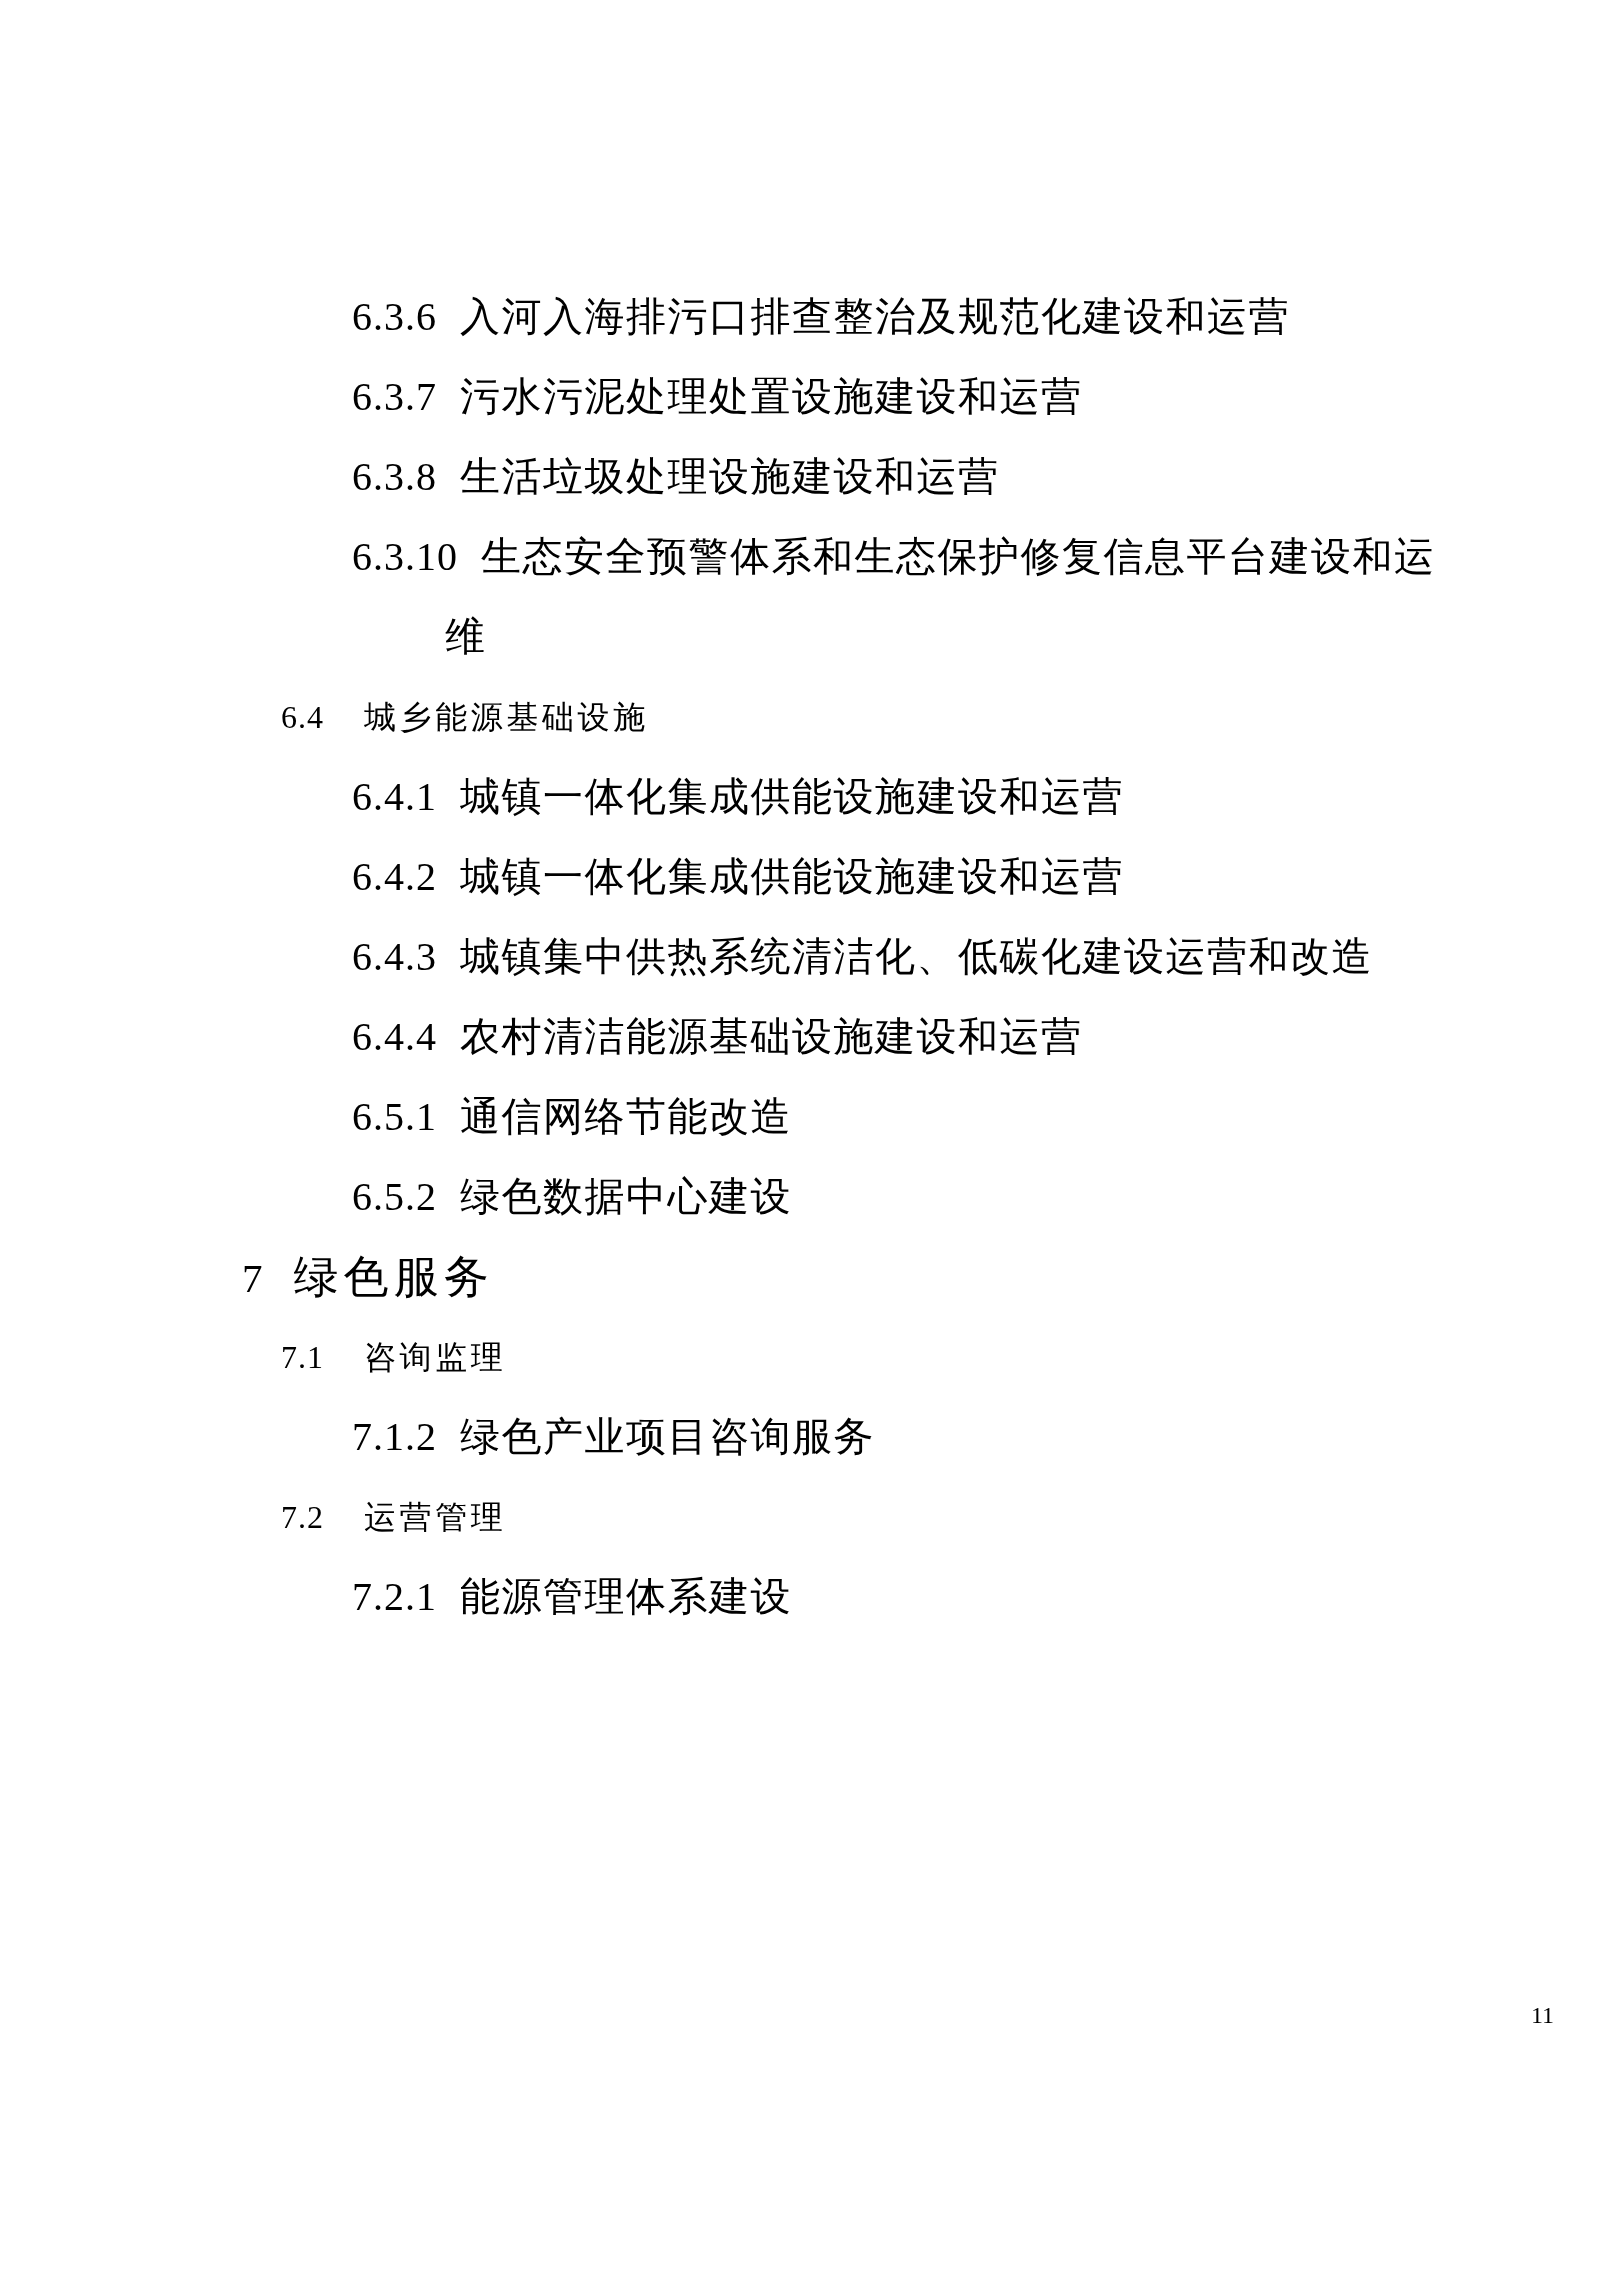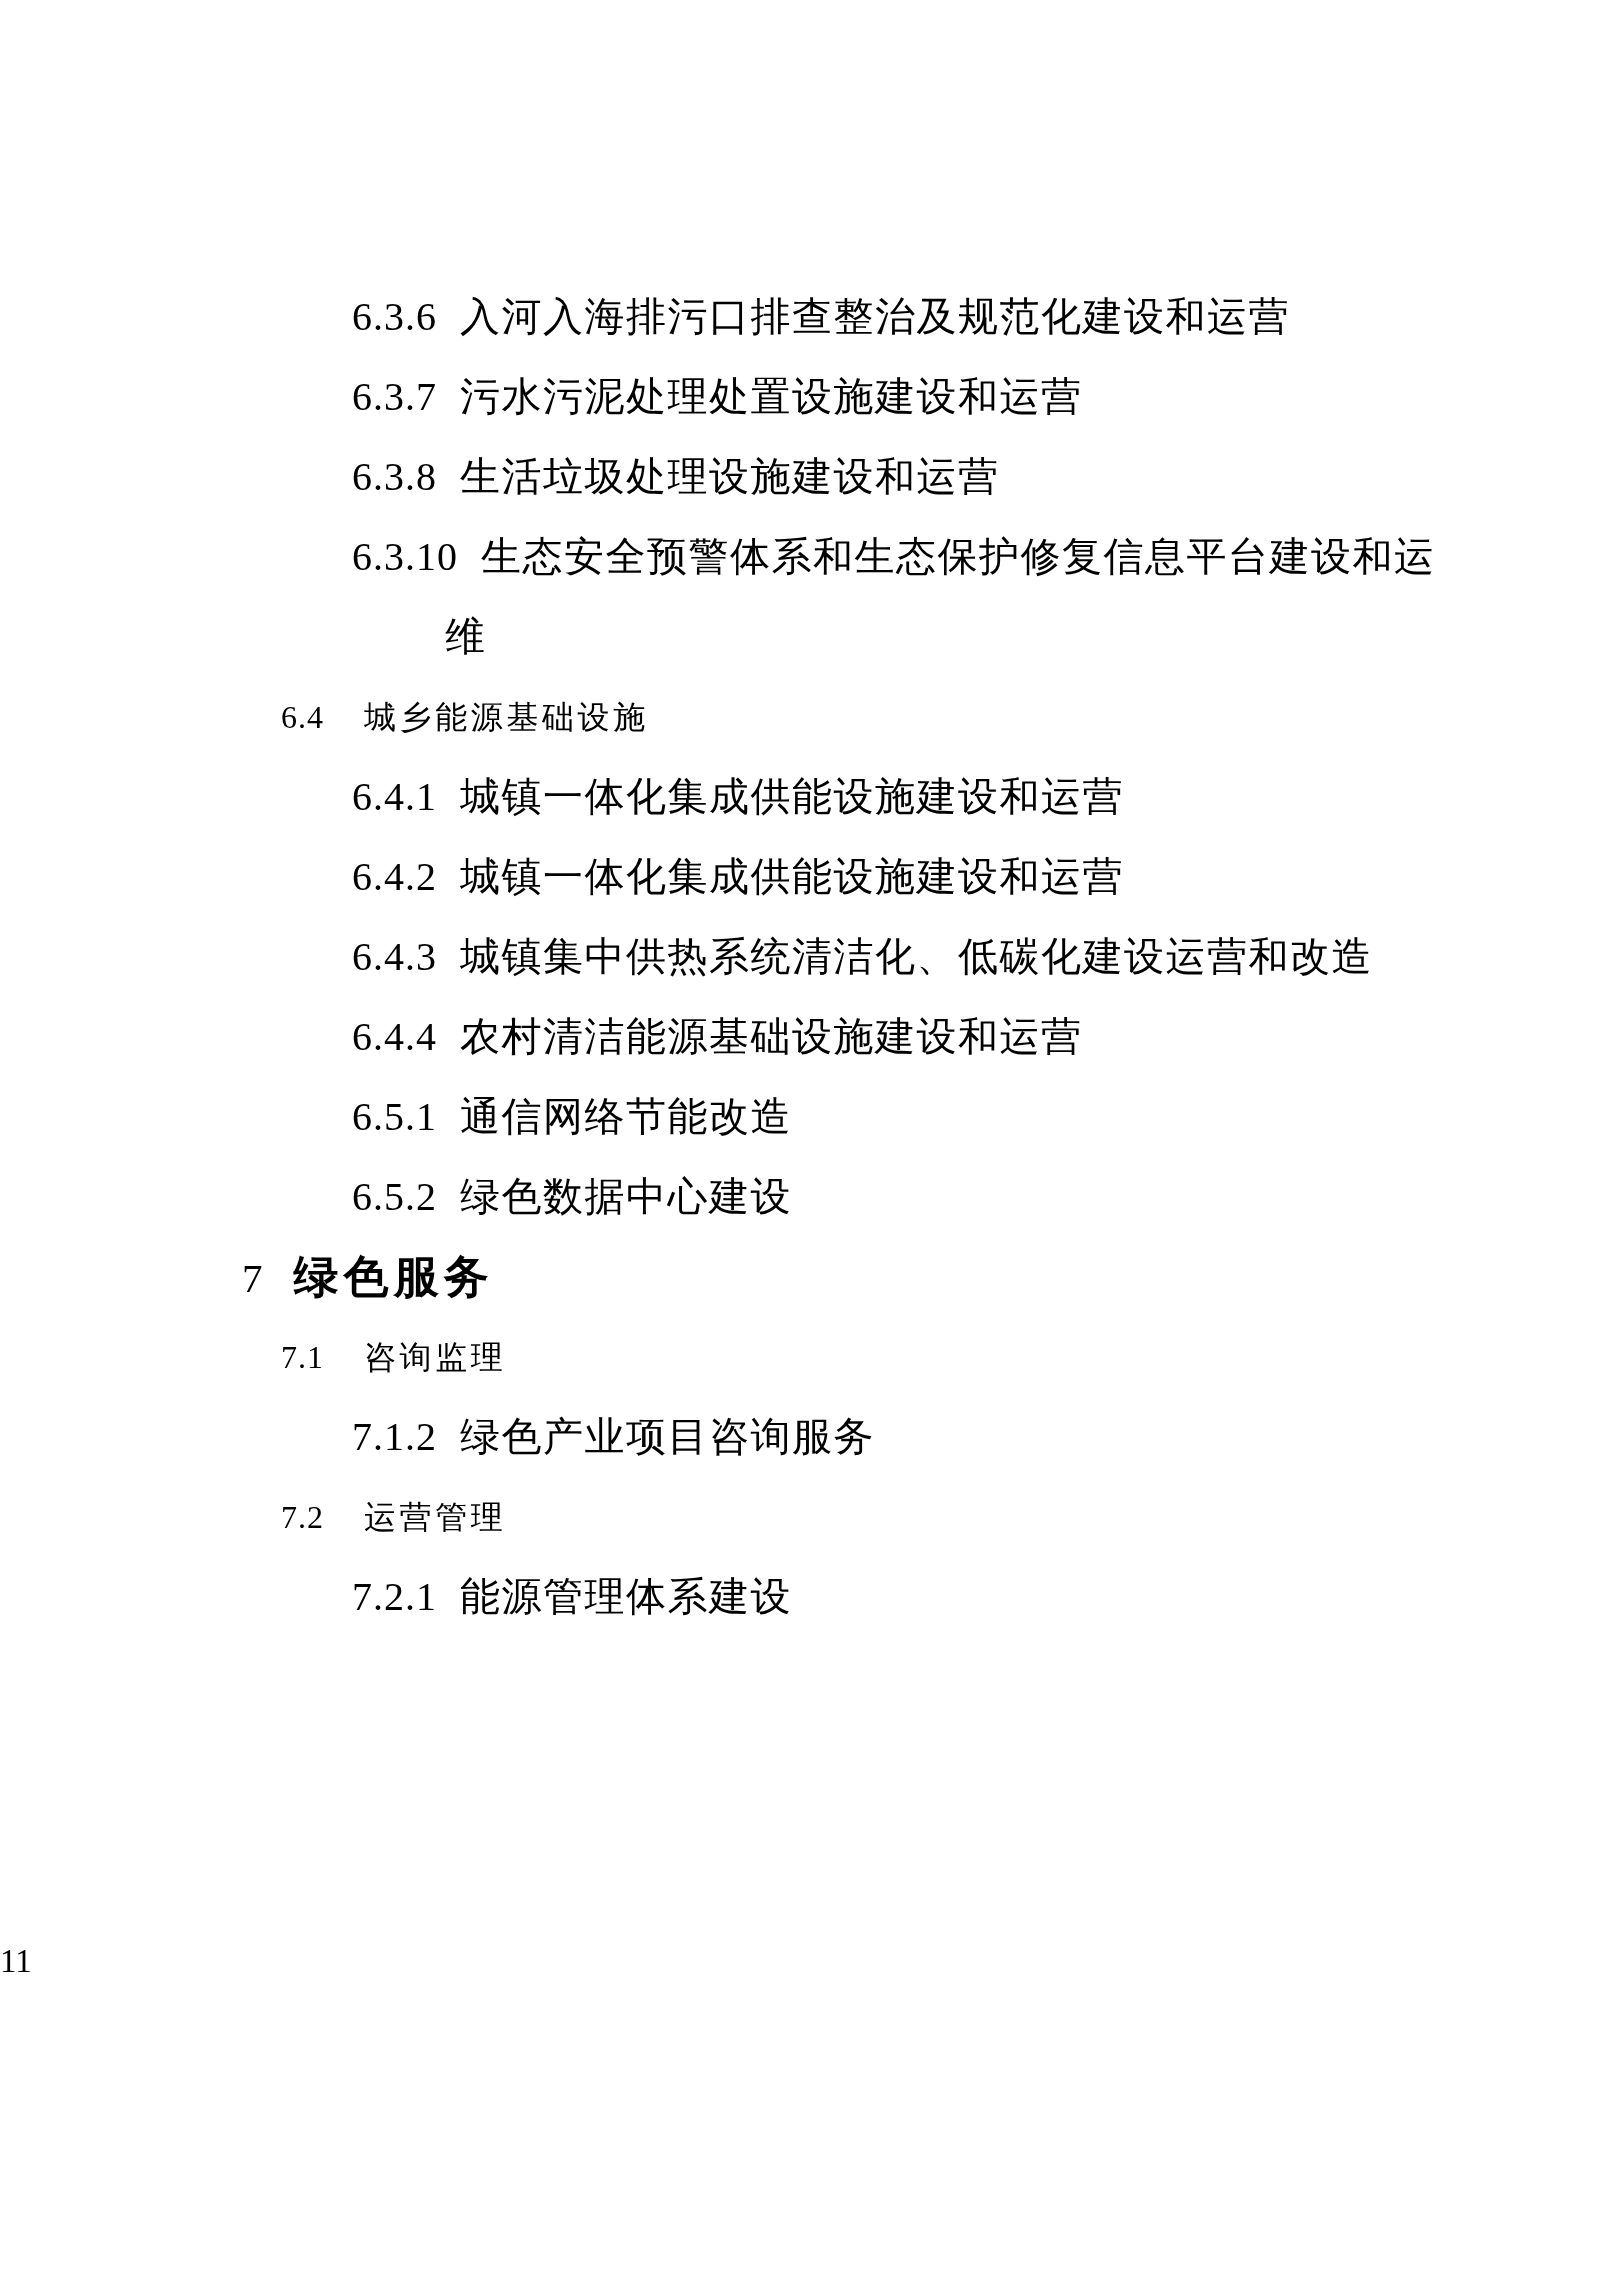--- a/index.html
+++ b/index.html
@@ -33,44 +33,44 @@
   }
   .num {
     font-family: "Liberation Serif", "DejaVu Serif", serif;
     letter-spacing: 1px;
   }
   
   .l1 { padding-left: 242px; font-size: 41px; }
   .l1 .num { margin-right: 30px; }
   .l1 .title {
     font-size: 45px;
-    font-weight: 700;
+    font-weight: 400;
     font-family: "DejaVu Sans", "Liberation Sans", sans-serif;
     letter-spacing: 5.1px;
   }
   
   .l2 { padding-left: 281px; font-size: 32px; }
   .l2 .num { margin-right: 40px; }
   .l2 .title { letter-spacing: 3.6px; }
   
   .l3 { padding-left: 352px; font-size: 40px; }
   .l3 .num { margin-right: 23px; }
   .l3 .title { letter-spacing: 1.5px; }
   
   .cont { padding-left: 445px; font-size: 40px; }
   .cont .title { letter-spacing: 1.5px; }
   .page-footer {
     position: absolute;
-    top: 1936px;
+    top: 1990px;
     left: 0;
     width: 100%;
     height: 51px;
     line-height: 51px;
-    text-align: left;
-    font-size: 33px;
+    text-align: right;
+    font-size: 24px;
     font-family: "Liberation Serif", "DejaVu Serif", serif;
   }
 </style>
 </head>
 <body>
 
 <div class="page">
   <div class="toc">
       <div class="line l3"><span class="num">6.3.6</span><span class="title">入河入海排污口排查整治及规范化建设和运营</span></div>
       <div class="line l3"><span class="num">6.3.7</span><span class="title">污水污泥处理处置设施建设和运营</span></div>

